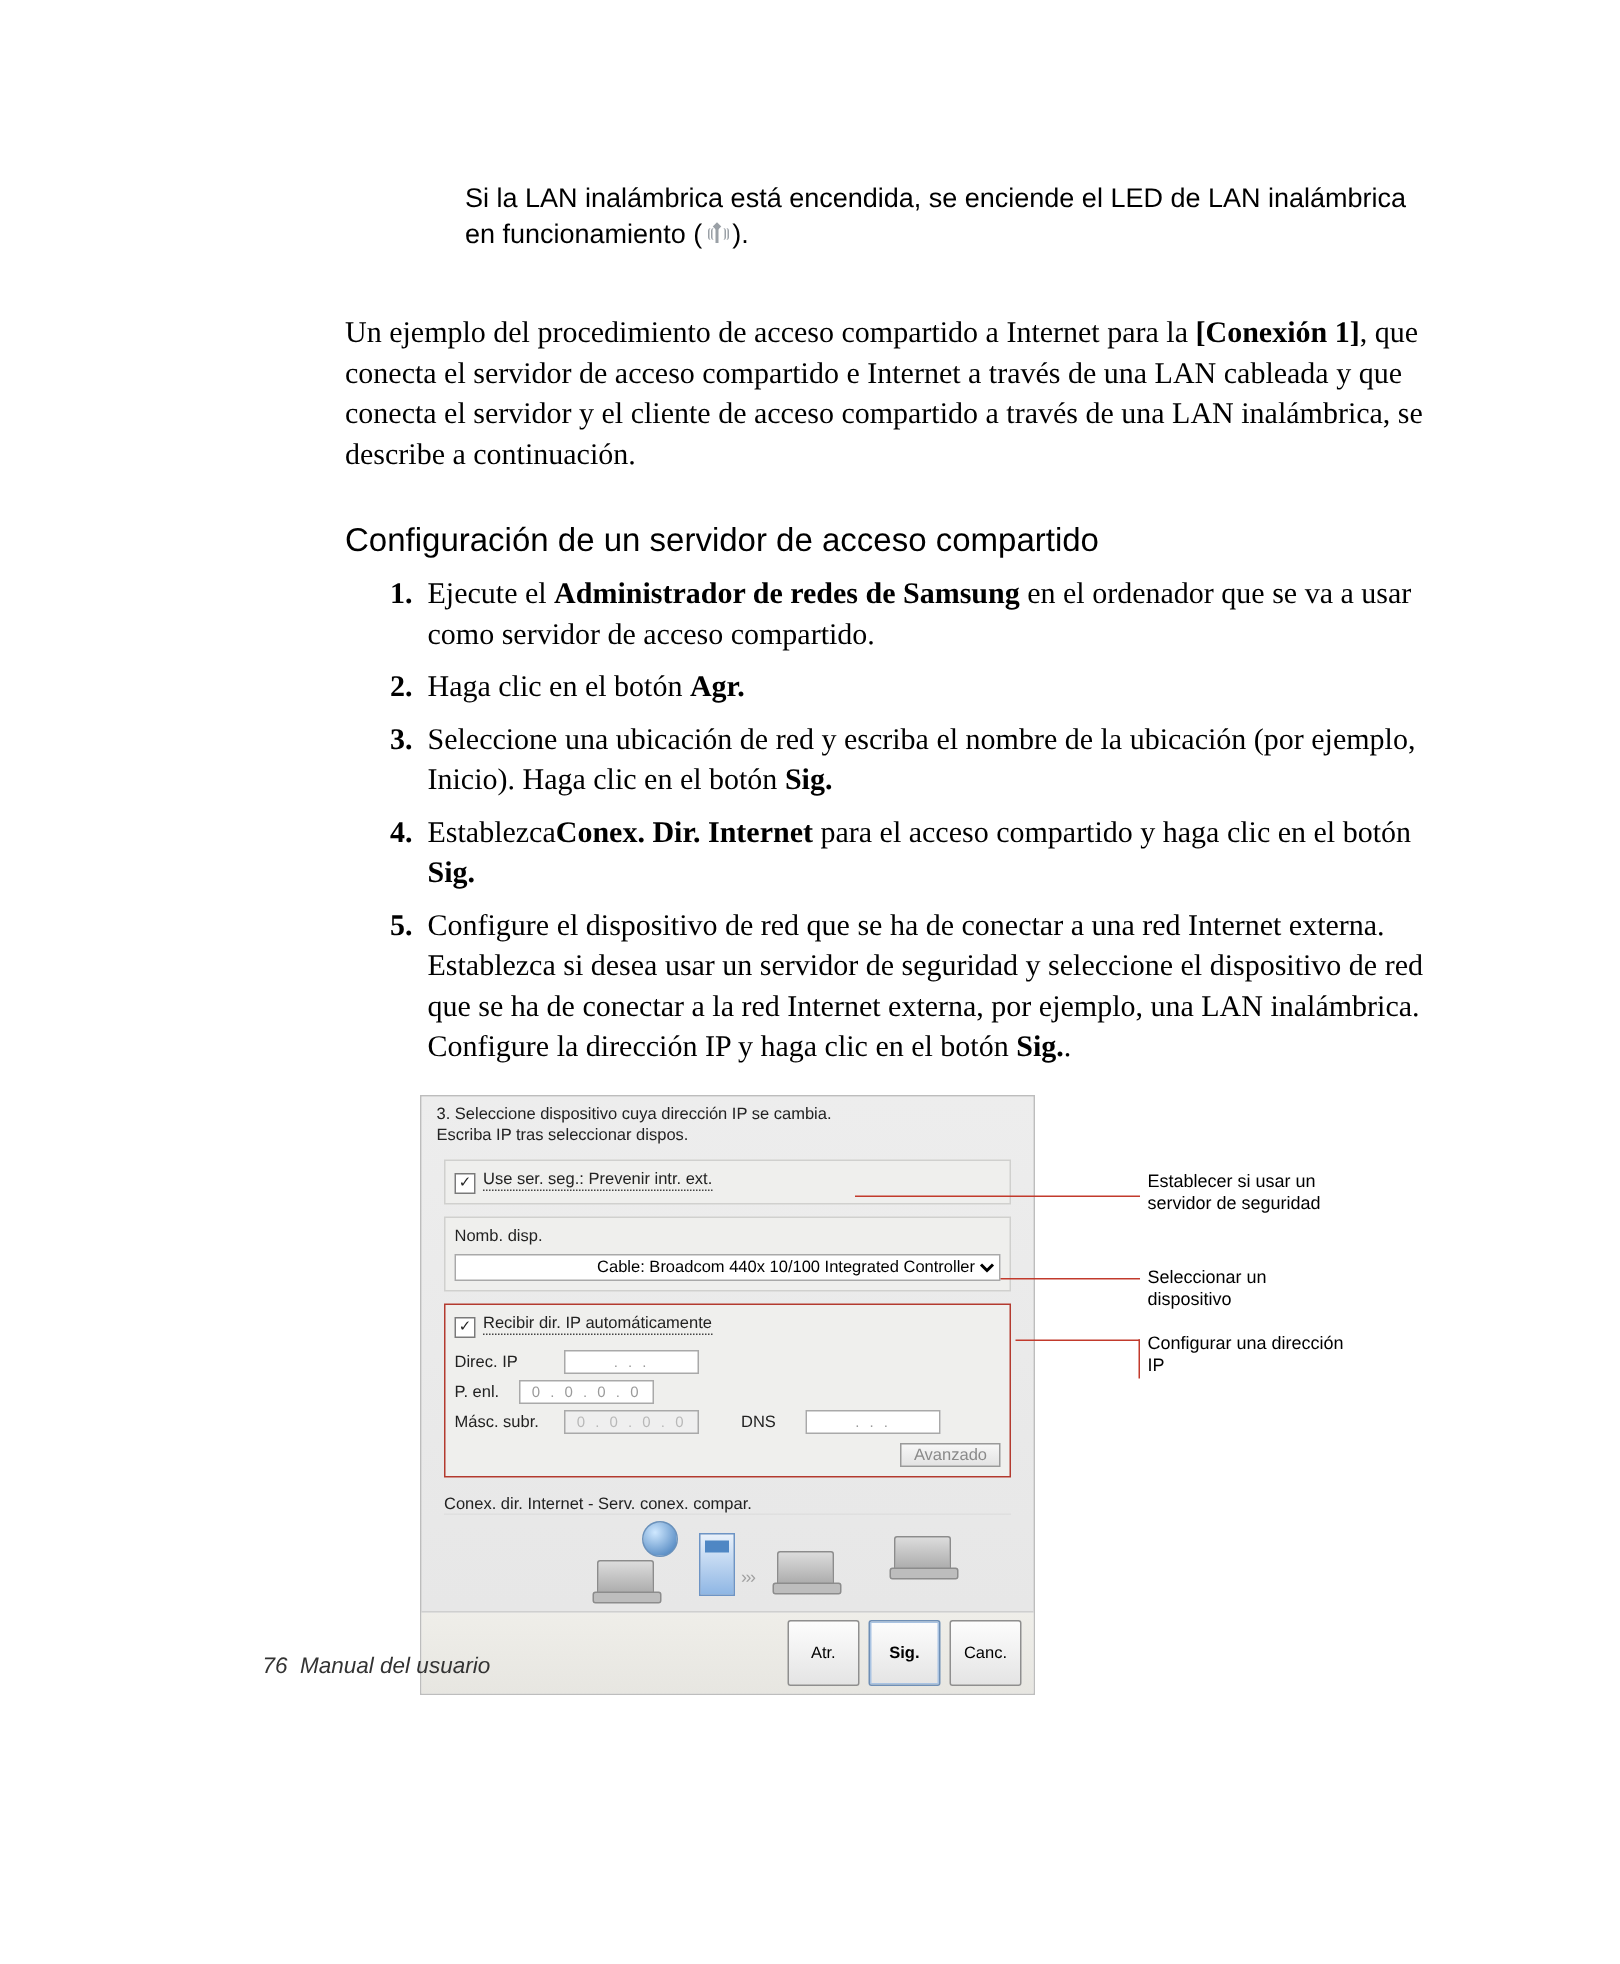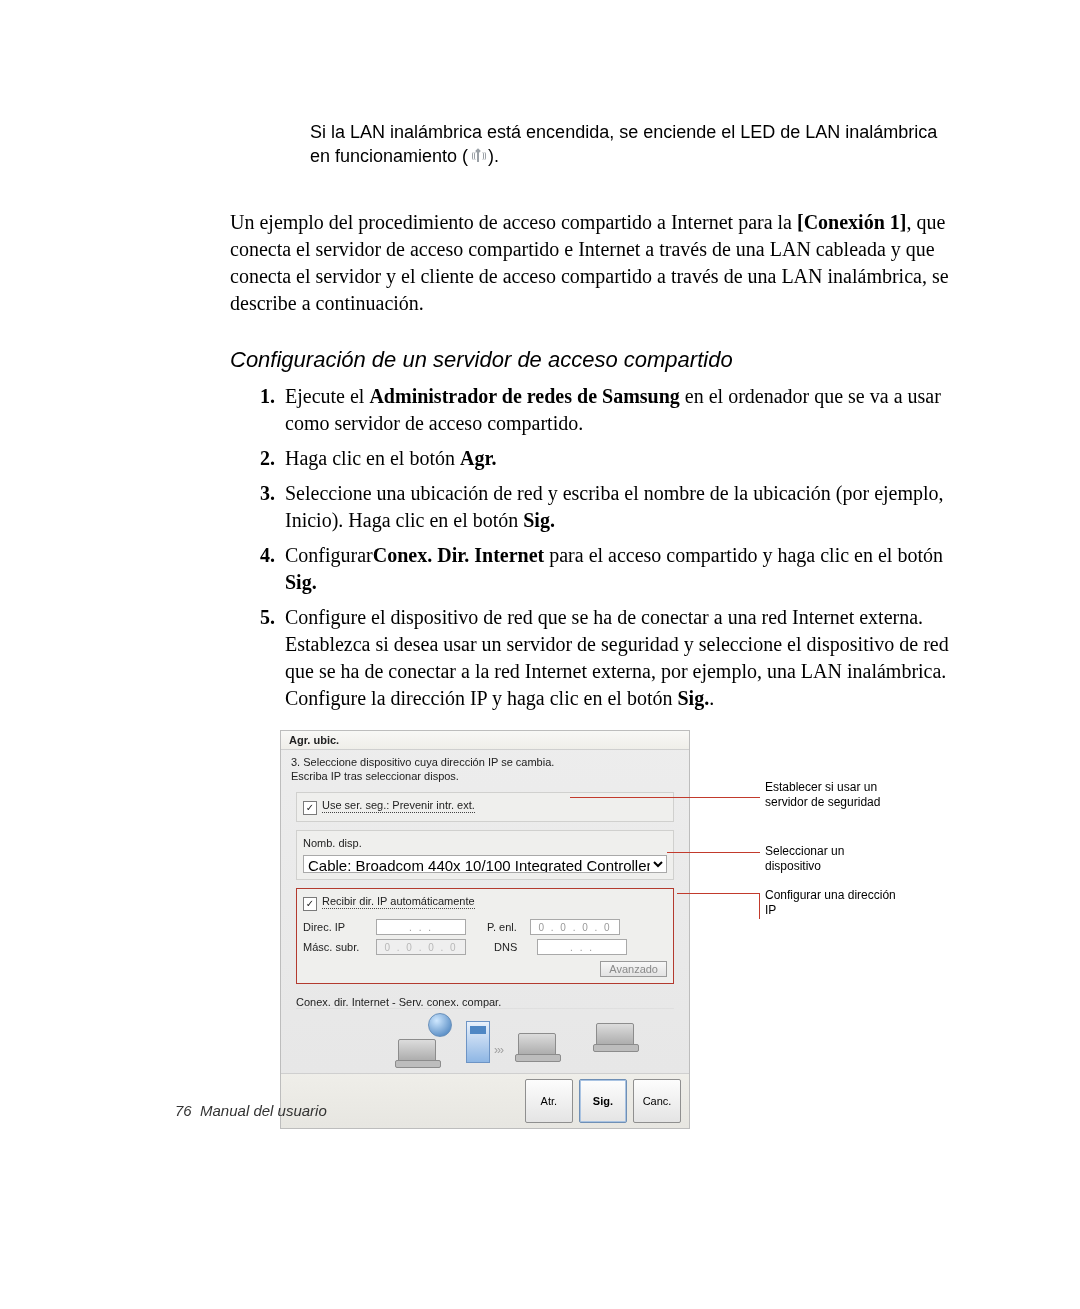--- a/index.html
+++ b/index.html
@@ -41,21 +41,20 @@
   .wlan-icon .w1 { left: 4px; width: 12px; }
   .wlan-icon .w2 { left: 6px; width: 8px; }
 
   .body-text {
     font-size: 20px;
     line-height: 1.35;
     margin: 0 0 28px 0;
   }
   .section-title {
     font-family: Arial, Helvetica, sans-serif;
-    font-style: italic;
     font-size: 22px;
     margin: 30px 0 10px 0;
   }
   ol.steps {
     margin: 0; padding: 0 0 0 30px;
     font-size: 20px;
     line-height: 1.35;
   }
   ol.steps > li {
     margin-bottom: 8px;
@@ -112,21 +111,21 @@
     border: 1px solid #a9a9a9;
     color: #9a9a9a;
     font-size: 10px;
     text-align: center;
     line-height: 15px;
     letter-spacing: 2px;
     box-sizing: border-box;
   }
   .ipbox.dis { background: #efefef; color:#b8b8b8; }
   .dialog select.device {
-    width: 100%; font-size: 15px; border: 1px solid #a9a9a9; background: #fff; height: 18px; text-align: right;
+    width: 100%; font-size: 11px; border: 1px solid #a9a9a9; background: #fff; height: 18px; text-align: right;
   }
   .btn-adv {
     float: right;
     margin-top: 6px;
     font-size: 11px;
     padding: 1px 8px;
     background: linear-gradient(#f7f7f7,#e3e3e3);
     border: 1px solid #9a9a9a;
     color: #8a8a8a;
   }
@@ -234,59 +233,58 @@
     <li>
       <span>Ejecute el </span><b>Administrador de redes de Samsung</b><span> en el ordenador que se va a usar como servidor de acceso compartido.</span>
     </li>
     <li>
       <span>Haga clic en el botón </span><b>Agr.</b>
     </li>
     <li>
       <span>Seleccione una ubicación de red y escriba el nombre de la ubicación (por ejemplo, Inicio). Haga clic en el botón </span><b>Sig.</b>
     </li>
     <li>
-      <span>Configurar</span><b>Conex. Dir. Internet</b><span> para el acceso compartido y haga clic en el botón </span><b>Sig.</b>
+      <span>Establezca</span><b>Conex. Dir. Internet</b><span> para el acceso compartido y haga clic en el botón </span><b>Sig.</b>
     </li>
     <li>
       <span>Configure el dispositivo de red que se ha de conectar a una red Internet externa. Establezca si desea usar un servidor de seguridad y seleccione el dispositivo de red que se ha de conectar a la red Internet externa, por ejemplo, una LAN inalámbrica. Configure la dirección IP y haga clic en el botón  </span><b>Sig.</b><span>.</span>
     </li>
   </ol>
 
   <div class="figure-wrap">
 
     <div class="lead" style="left:290px; top:67px; width:190px;"></div>
     <div class="lead" style="left:387px; top:122px; width:93px;"></div>
     <div class="lead" style="left:397px; top:163px; width:83px;"></div>
     <div class="lead" style="left:479px; top:163px; width:0; height:25px; border-left:1px solid #c23a2c;"></div>
 
     <div class="callout" style="left:485px; top:50px; width:135px;">Establecer si usar un servidor de seguridad</div>
     <div class="callout" style="left:485px; top:114px; width:135px;">Seleccionar un dispositivo</div>
     <div class="callout" style="left:485px; top:158px; width:135px;">Configurar una dirección IP</div>
 
     <div class="dialog">
-      <div class="title">Agr. ubic.</div>
       <div class="subhead">3. Seleccione dispositivo cuya dirección IP se cambia.</div>
       <div class="subsub">Escriba IP tras seleccionar dispos.</div>
 
       <div class="sec">
         <span class="chk">✓</span><span class="dotunder">Use ser. seg.: Prevenir intr. ext.</span>
       </div>
 
       <div class="sec">
         <div style="margin-bottom:6px;">Nomb. disp.</div>
         <select class="device">
           <option>Cable: Broadcom 440x 10/100 Integrated Controller</option>
         </select>
       </div>
 
       <div class="sec ip-sec">
         <div style="margin-bottom:8px;">
           <span class="chk">✓</span><span class="dotunder">Recibir dir. IP automáticamente</span>
         </div>
-        <div style="display:flex; gap:4px; margin-bottom:4px;">
+        <div style="display:flex; gap:4px; margin-bottom:4px;flex-direction:column;">
           <div style="flex:1;">
             <span class="fld-label">Direc. IP</span>
             <span class="ipbox">.   .   .</span>
           </div>
           <div style="flex:1;">
             <span class="fld-label" style="width:40px;">P. enl.</span>
             <span class="ipbox">0 . 0 . 0 . 0</span>
           </div>
         </div>
         <div style="display:flex; gap:18px;">

